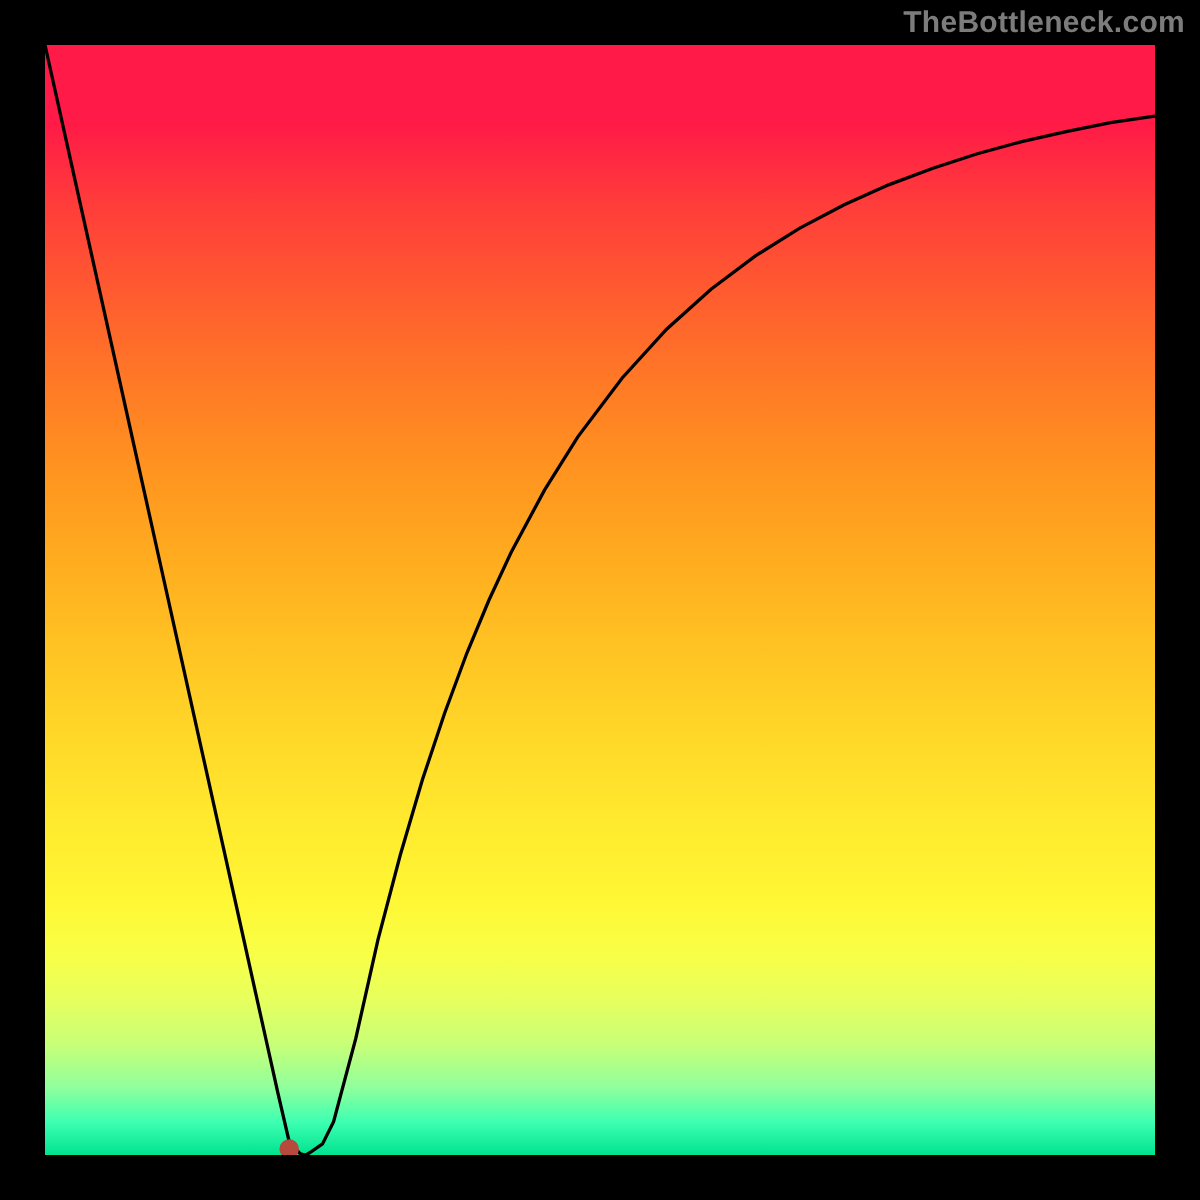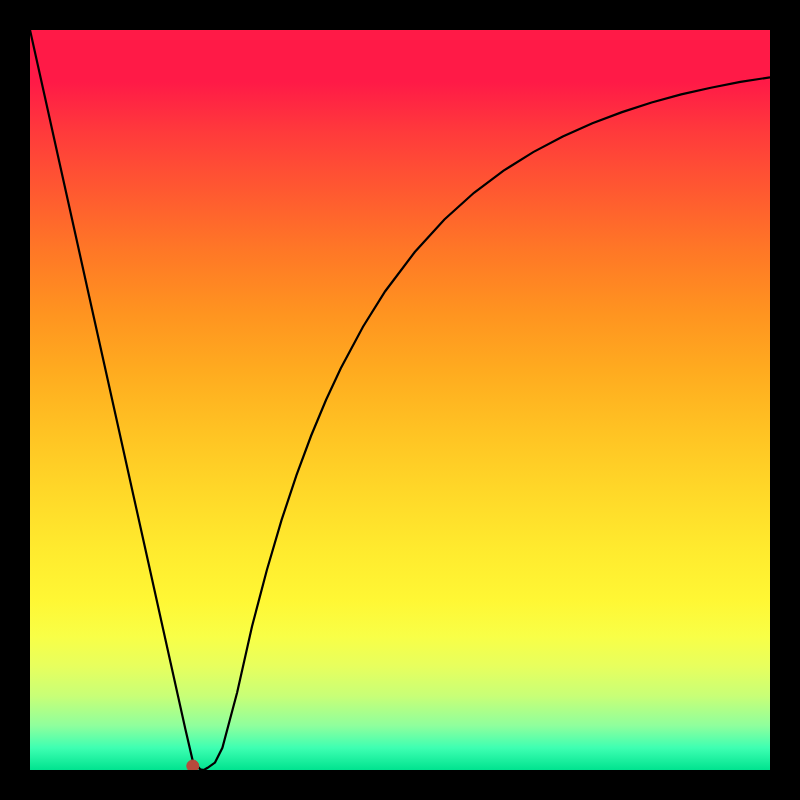--- a/index.html
+++ b/index.html
@@ -63,20 +63,21 @@
   }
   .dot {
     fill: #b74a3c;
     stroke: #b74a3c;
   }
 </style>
 </head>
 <body>
 <div class="frame">
 
+  <div class="watermark">TheBottleneck.com</div>
 
   <div class="plot-area">
     <svg class="plot-svg" viewBox="0 0 740 740" preserveAspectRatio="none">
       <path id="curve-path" fill="none" stroke="#000" stroke-width="2.2" d="M0.00 0.00 L14.80 66.60 L29.60 133.20 L44.40 199.80 L59.20 266.40 L74.00 333.00 L88.80 399.60 L103.60 466.20 L118.40 532.80 L133.20 599.40 L140.60 632.70 L148.00 666.00 L155.40 699.30 L162.80 731.12 L170.20 739.26 L173.90 740.00 L177.60 737.78 L185.00 732.60 L192.40 717.80 L207.20 662.30 L222.00 596.44 L236.80 540.20 L251.60 489.88 L266.40 445.48 L281.20 405.52 L296.00 370.00 L310.80 338.18 L333.00 296.74 L355.20 261.22 L384.80 222.00 L414.40 189.44 L444.00 162.80 L473.60 140.60 L503.20 122.10 L532.80 106.56 L562.40 93.24 L592.00 82.14 L621.60 72.52 L651.20 64.38 L680.80 57.72 L710.40 51.80 L740.00 47.36"></path>
       <circle id="min-dot" class="dot" r="6" cx="162.80" cy="736.00"></circle>
     </svg>
   </div>
 
 </div>
 

